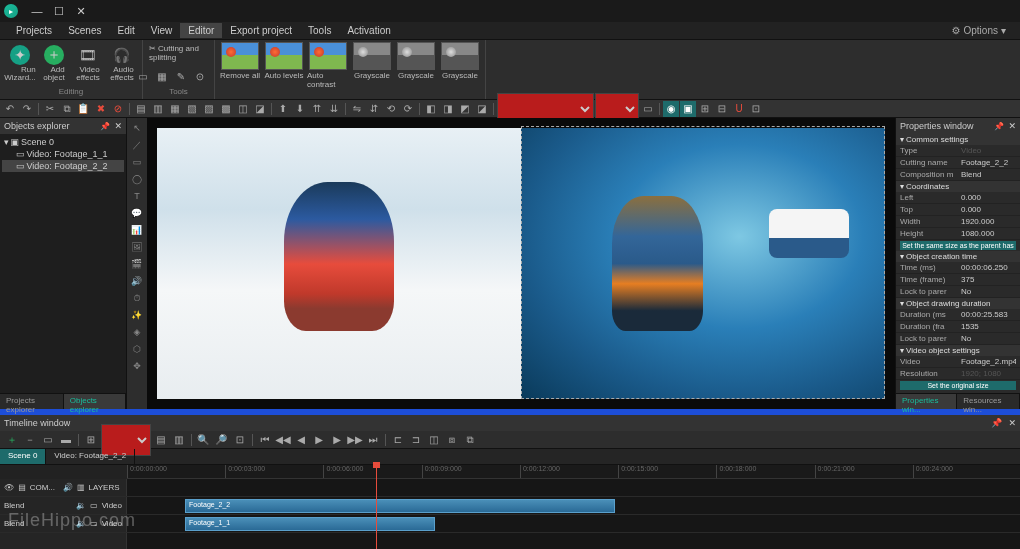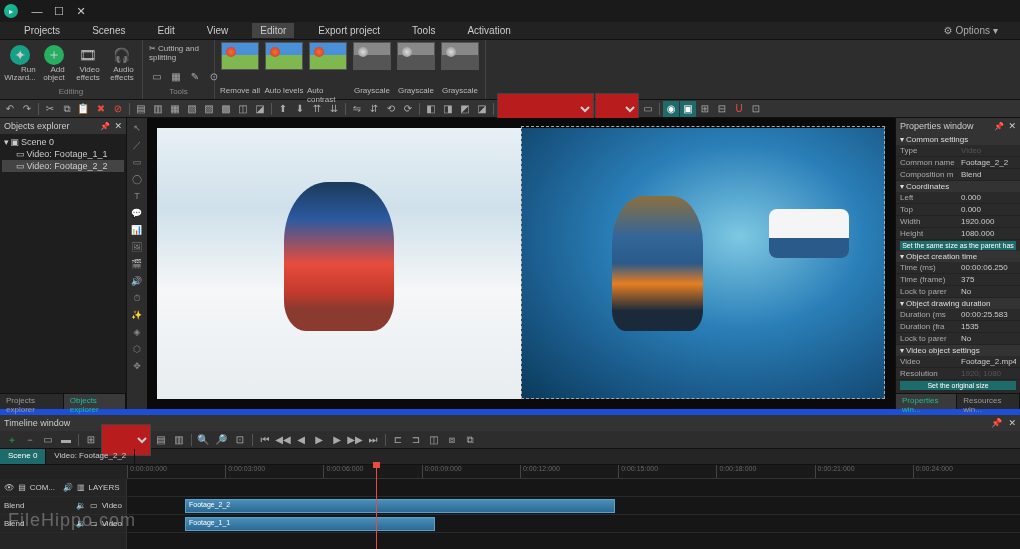--- a/index.html
+++ b/index.html
@@ -1,39 +1,39 @@
 <!DOCTYPE html>
 <html><head>
 <meta charset="utf-8">
 <style>
 *{margin:0;padding:0;box-sizing:border-box;font-family:"Segoe UI",Arial,sans-serif;user-select:none}
 body{background:#2a2a2a;color:#ccc;font-size:10px;width:1020px;height:549px;overflow:hidden;position:relative}
 .titlebar{height:22px;background:#1a1a1a;display:flex;align-items:center;padding:0 4px}
 .titlebar .logo{width:14px;height:14px;border-radius:50%;background:linear-gradient(135deg,#1abc9c,#16a085);margin-right:8px;display:flex;align-items:center;justify-content:center;font-size:8px;color:#fff}
 .titlebar .title{flex:1;text-align:center;color:#aaa;font-size:11px}
 .titlebar .winbtn{width:22px;height:18px;display:flex;align-items:center;justify-content:center;color:#ccc;font-size:11px}
-.menubar{height:18px;background:#222;display:flex;align-items:center;padding:0 16px;gap:16px;border-bottom:1px solid #111}
+.menubar{height:18px;background:#222;display:flex;align-items:center;padding:0 8px;gap:0;border-bottom:1px solid #111}
 .menubar .mitem{padding:2px 8px;color:#ccc;font-size:10px}
 .menubar .mitem.active{background:#444}
 .menubar .spacer{flex:1}
 .menubar .opt{padding:2px 6px;color:#aaa;font-size:10px;display:flex;align-items:center;gap:3px}
 .ribbon{height:60px;background:#2d2d2d;display:flex;border-bottom:1px solid #111}
 .rgroup{display:flex;flex-direction:column;border-right:1px solid #444;padding:2px 4px}
 .rbtns{display:flex;gap:2px;flex:1;align-items:flex-start}
 .rbtn{display:flex;flex-direction:column;align-items:center;justify-content:center;width:32px;height:42px;gap:1px}
 .rbtn .ricon{width:20px;height:20px;display:flex;align-items:center;justify-content:center;font-size:14px}
 .rbtn .rlbl{font-size:8px;color:#bbb;text-align:right;line-height:1}
 .rgrouplbl{font-size:8px;color:#888;text-align:center;padding-bottom:1px}
 .rstyles{display:flex;gap:2px}
 .rstyle{display:flex;flex-direction:column;align-items:center;width:42px}
 .rstyle .thumb{width:38px;height:28px;background:linear-gradient(180deg,#4a90d9 45%,#7fb84f 45%);border:1px solid #555;position:relative}
 .rstyle .thumb::after{content:"";position:absolute;left:4px;top:4px;width:10px;height:10px;border-radius:50%;background:radial-gradient(circle,#ff6b35,#c0392b)}
 .rstyle.gray .thumb{background:linear-gradient(180deg,#888 45%,#555 45%)}
 .rstyle.gray .thumb::after{background:radial-gradient(circle,#ddd,#888)}
-.rstyle .slabel{font-size:8px;color:#bbb;margin-top:16px}
+.rstyle .slabel{font-size:8px;color:#bbb;margin-top:1px}
 .toolbar2{height:18px;background:#333;display:flex;align-items:center;padding:0 2px;gap:1px;border-bottom:1px solid #111}
 .tbtn{width:16px;height:16px;display:flex;align-items:center;justify-content:center;font-size:10px;color:#aaa}
 .tbtn.red{color:#e74c3c}
 .tbtn.teal{background:#1e6b6b;color:#fff}
 .tsep{width:1px;height:12px;background:#555;margin:0 2px}
 .zoomsel{background:#b91c1c;border:1px solid #444;color:#ccc;font-size:9px;padding:15px 4px;height:23px}
 .maingrid{display:flex;height:291px}
 .leftcol{width:127px;display:flex;flex-direction:column;border-right:1px solid #111}
 .panelhdr{height:16px;background:#333;display:flex;align-items:center;padding:0 4px;font-size:9px;color:#ccc}
 .panelhdr .pin{margin-left:auto;font-size:8px;margin-right:4px}
@@ -129,21 +129,21 @@
           <div class="rlbl">Video<br>effects</div>
         </div>
       <div class="rbtn">
           <div class="ricon">🎧</div>
           <div class="rlbl">Audio<br>effects</div>
         </div>
     </div>
     <div class="rgrouplbl">Editing</div>
   </div>
   <div class="rgroup" style="width:72px">
-    <div class="rbtns" style="flex-direction:column;align-items:flex-start;padding:2px">
+    <div class="rbtns" style="flex-direction:column;align-items:flex-end;padding:2px">
       <div style="font-size:8px;color:#bbb"><span>✂</span> <span>Cutting and splitting</span></div>
       <div style="display:flex;gap:3px;margin-top:4px">
         <span class="tbtn">▭</span>
         <span class="tbtn">▦</span>
         <span class="tbtn">✎</span>
         <span class="tbtn">⊙</span>
       </div>
     </div>
     <div class="rgrouplbl">Tools</div>
   </div>
@@ -280,21 +280,21 @@
         <span class="pin">📌</span>
         <span>✕</span>
       </div>
     <div class="props">
       <div class="pgroup">▾ <span>Common settings</span></div>
       <div class="prow">
           <span class="pk">Type</span>
           <span class="pv muted">Video</span>
         </div>
       <div class="prow">
-          <span class="pk">Common name</span>
+          <span class="pk">Cutting name</span>
           <span class="pv">Footage_2_2</span>
         </div>
       <div class="prow">
           <span class="pk">Composition m</span>
           <span class="pv">Blend</span>
         </div>
       <div class="pgroup">▾ <span>Coordinates</span></div>
       <div class="prow">
           <span class="pk">Left</span>
           <span class="pv">0.000</span>

